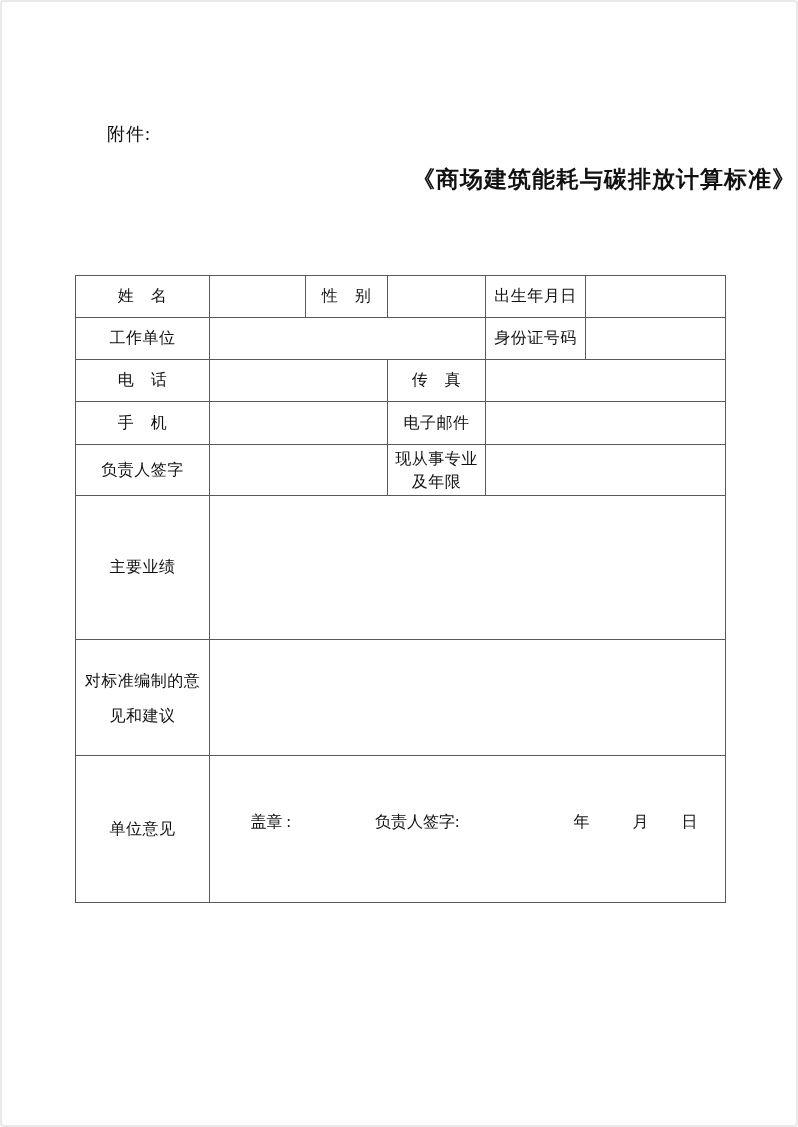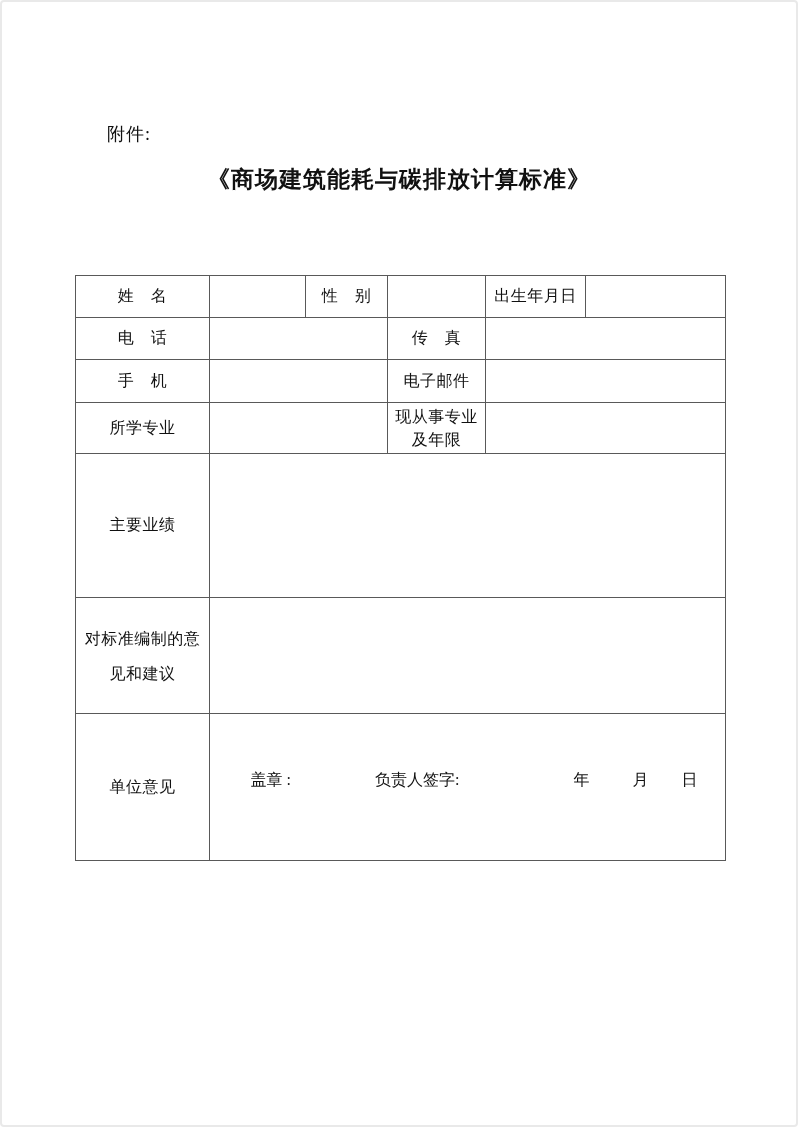--- a/index.html
+++ b/index.html
@@ -19,21 +19,21 @@
   }
   .attachment {
     position: absolute;
     left: 105px; top: 120px;
     font-size: 18px;
     letter-spacing: 1px;
   }
   .doc-title, .doc-subtitle {
     position: absolute;
     left: 0; width: 100%;
-    text-align: center;
+    text-align: right;
     font-size: 23px;
     font-weight: bold;
     letter-spacing: 1px;
   }
   .doc-title { top: 162px; }
   .doc-subtitle { top: 203px; }
 
   table.reg-form {
     position: absolute;
     left: 73px; top: 273px;
@@ -84,39 +84,45 @@
     <tbody>
         <tr style="height:42px">
       <td class="lbl">姓　名</td>
       <td class="val"></td>
       <td class="lbl">性　别</td>
       <td class="val"></td>
       <td class="lbl">出生年月日</td>
       <td class="val"></td>
     </tr>
 
+    <tr style="height:42px">
+      <td class="lbl">工作单位</td>
+      <td class="val" colspan="3"></td>
+      <td class="lbl">身份证号码</td>
+      <td class="val"></td>
+    </tr>
 
 
     <tr style="height:42px">
       <td class="lbl">电　话</td>
       <td class="val" colspan="2"></td>
       <td class="lbl">传　真</td>
       <td class="val" colspan="2"></td>
     </tr>
 
     <tr style="height:43px">
       <td class="lbl">手　机</td>
       <td class="val" colspan="2"></td>
       <td class="lbl">电子邮件</td>
       <td class="val" colspan="2"></td>
     </tr>
 
 
     <tr style="height:51px">
-      <td class="lbl">所学专业</td>
+      <td class="lbl">负责人签字</td>
       <td class="val" colspan="2"></td>
       <td class="lbl wrap-sm">现从事专业及年限</td>
       <td class="val" colspan="2"></td>
     </tr>
 
     <tr style="height:144px">
       <td class="lbl">主要业绩</td>
       <td class="val" colspan="5"></td>
     </tr>
 

